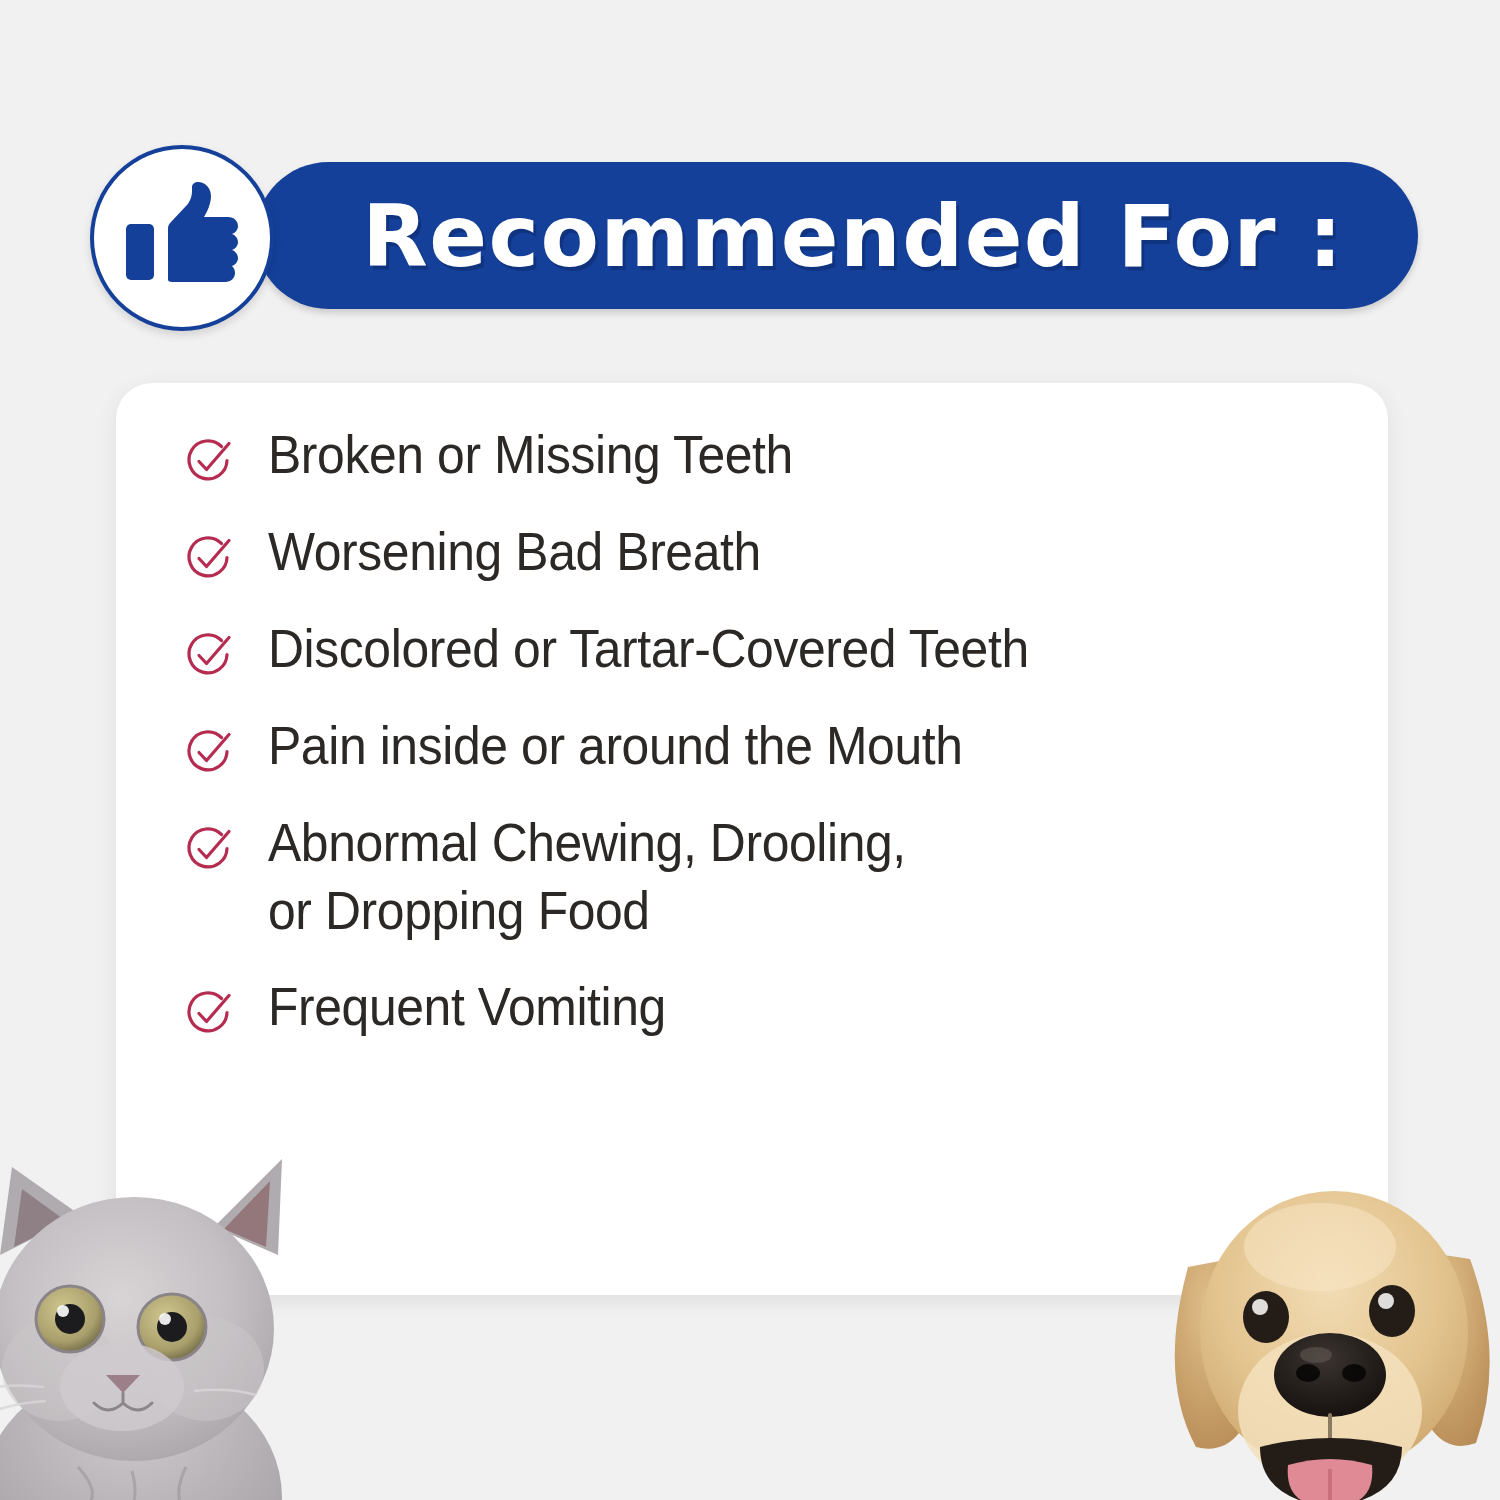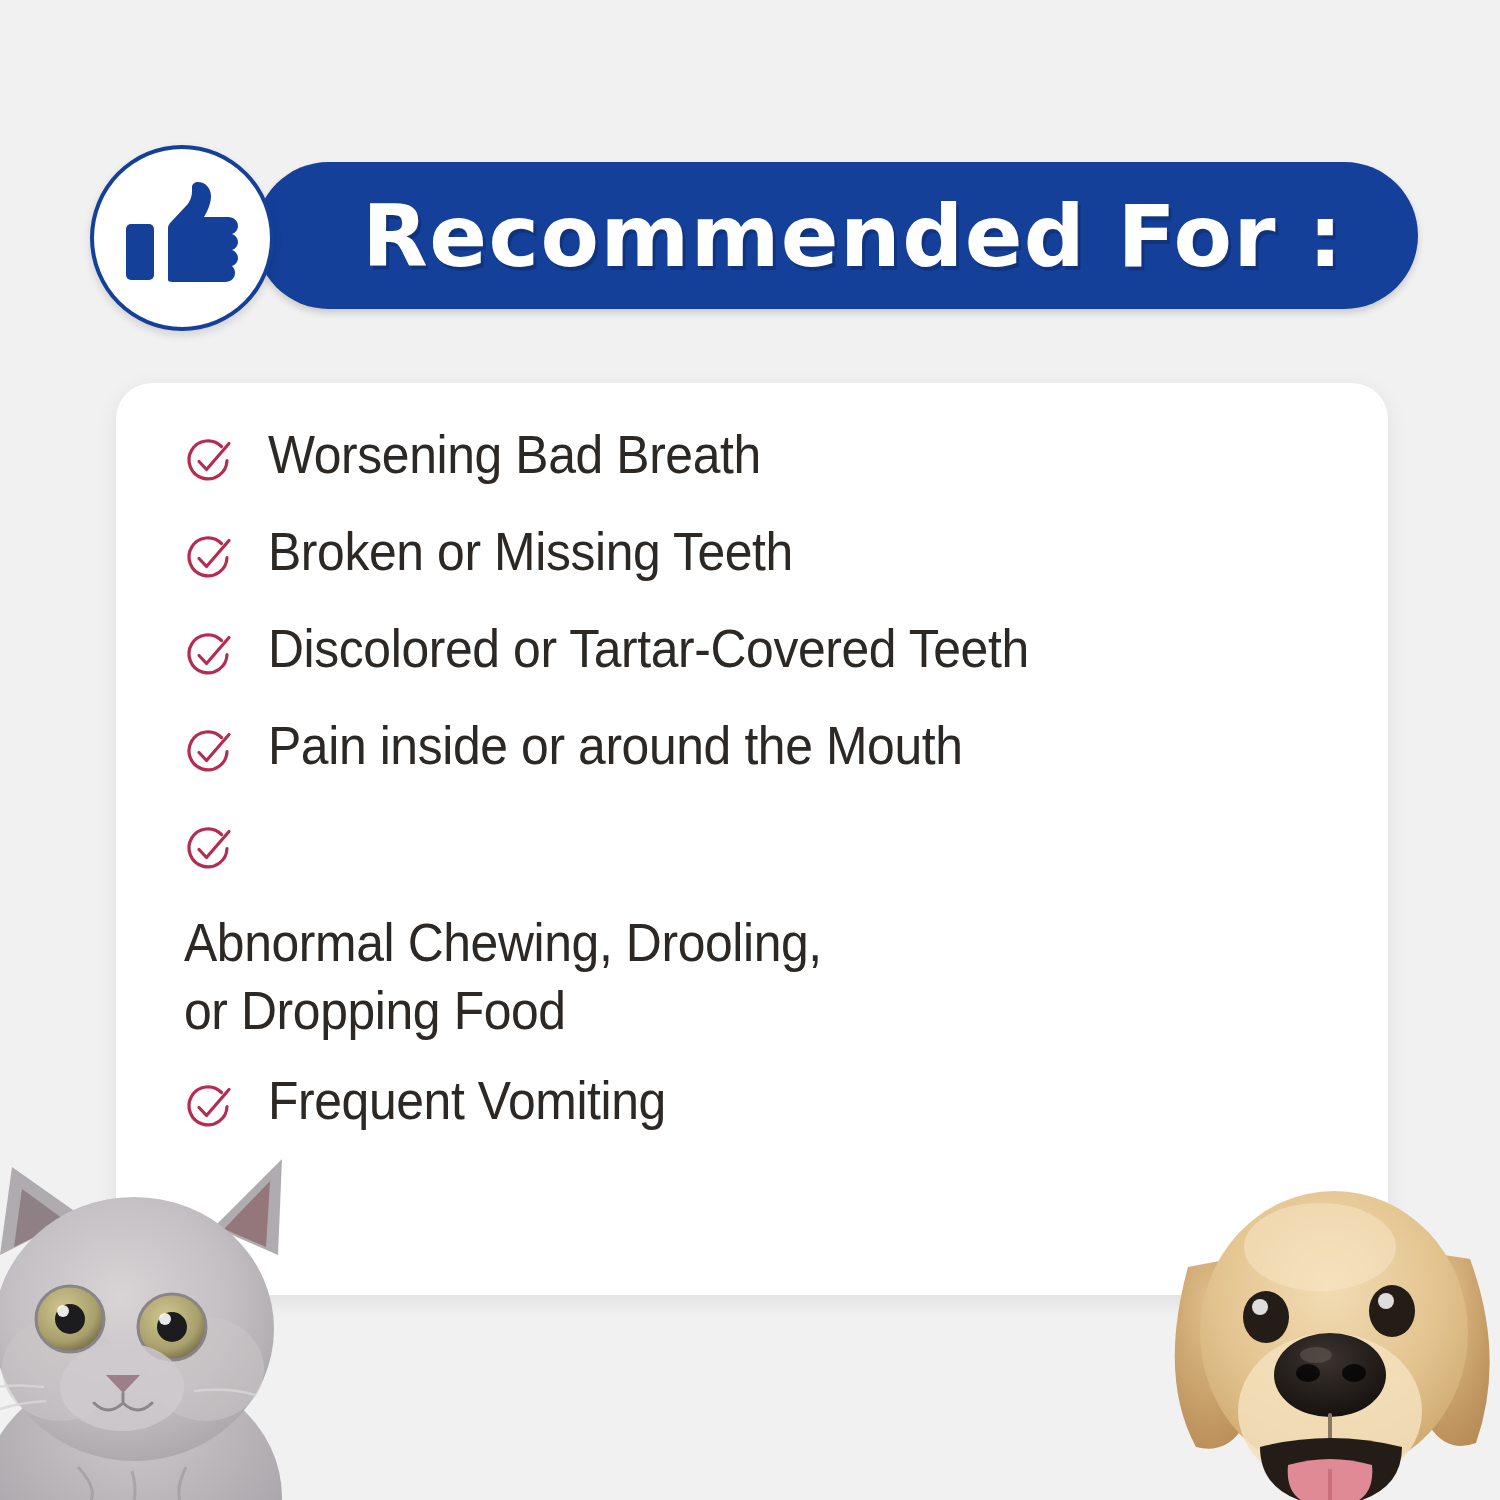--- a/index.html
+++ b/index.html
@@ -94,22 +94,22 @@
     left: 68px;
     top: 38px;
     width: 1160px;
   }
 
   .list-item {
     display: flex;
     align-items: flex-start;
     min-height: 97px;
   }
-  .list-item.tall { min-height: 164px; flex-direction: column; }
-  .list-item.last  { margin-top: 22px; }
+  .list-item.tall { min-height: 164px; }
+  .list-item.last  { }
 
   .check-cell {
     width: 84px;
     flex: 0 0 84px;
     display: flex;
     align-items: flex-start;
     justify-content: flex-start;
     padding-top: 16px;
   }
   .check-cell svg { display: block; }
@@ -192,31 +192,31 @@
   <div class="card">
     <div class="list">
 
       <div class="list-item">
         <span class="check-cell">
           <svg width="50" height="50" viewBox="0 0 50 50">
             <path d="M37.5 9.5 A19 19 0 1 0 43 23.5" fill="none" stroke="#b52c50" stroke-width="3.2" stroke-linecap="round"></path>
             <path d="M15 24.5 L22.5 32.5 L45 6.5" fill="none" stroke="#b52c50" stroke-width="3.2" stroke-linecap="round" stroke-linejoin="round"></path>
           </svg>
         </span>
+        <span class="item-text">Broken or Missing Teeth</span>
+      </div>
+
+      <div class="list-item">
+        <span class="check-cell">
+          <svg width="50" height="50" viewBox="0 0 50 50">
+            <path d="M37.5 9.5 A19 19 0 1 0 43 23.5" fill="none" stroke="#b52c50" stroke-width="3.2" stroke-linecap="round"></path>
+            <path d="M15 24.5 L22.5 32.5 L45 6.5" fill="none" stroke="#b52c50" stroke-width="3.2" stroke-linecap="round" stroke-linejoin="round"></path>
+          </svg>
+        </span>
         <span class="item-text">Worsening Bad Breath</span>
-      </div>
-
-      <div class="list-item">
-        <span class="check-cell">
-          <svg width="50" height="50" viewBox="0 0 50 50">
-            <path d="M37.5 9.5 A19 19 0 1 0 43 23.5" fill="none" stroke="#b52c50" stroke-width="3.2" stroke-linecap="round"></path>
-            <path d="M15 24.5 L22.5 32.5 L45 6.5" fill="none" stroke="#b52c50" stroke-width="3.2" stroke-linecap="round" stroke-linejoin="round"></path>
-          </svg>
-        </span>
-        <span class="item-text">Broken or Missing Teeth</span>
       </div>
 
       <div class="list-item">
         <span class="check-cell">
           <svg width="50" height="50" viewBox="0 0 50 50">
             <path d="M37.5 9.5 A19 19 0 1 0 43 23.5" fill="none" stroke="#b52c50" stroke-width="3.2" stroke-linecap="round"></path>
             <path d="M15 24.5 L22.5 32.5 L45 6.5" fill="none" stroke="#b52c50" stroke-width="3.2" stroke-linecap="round" stroke-linejoin="round"></path>
           </svg>
         </span>
         <span class="item-text">Discolored or Tartar-Covered Teeth</span>

